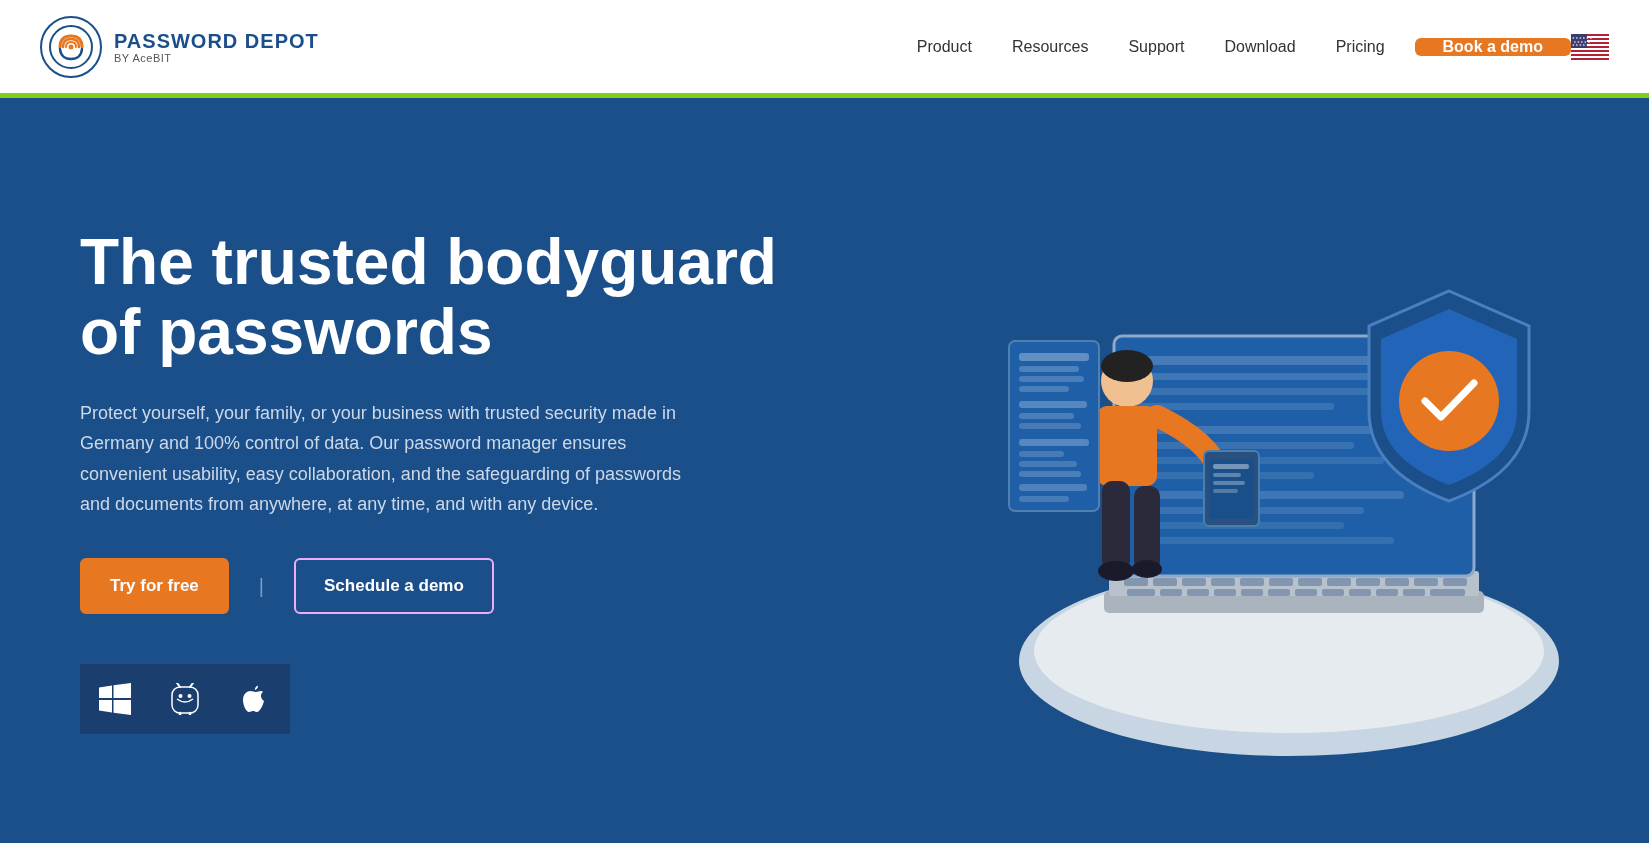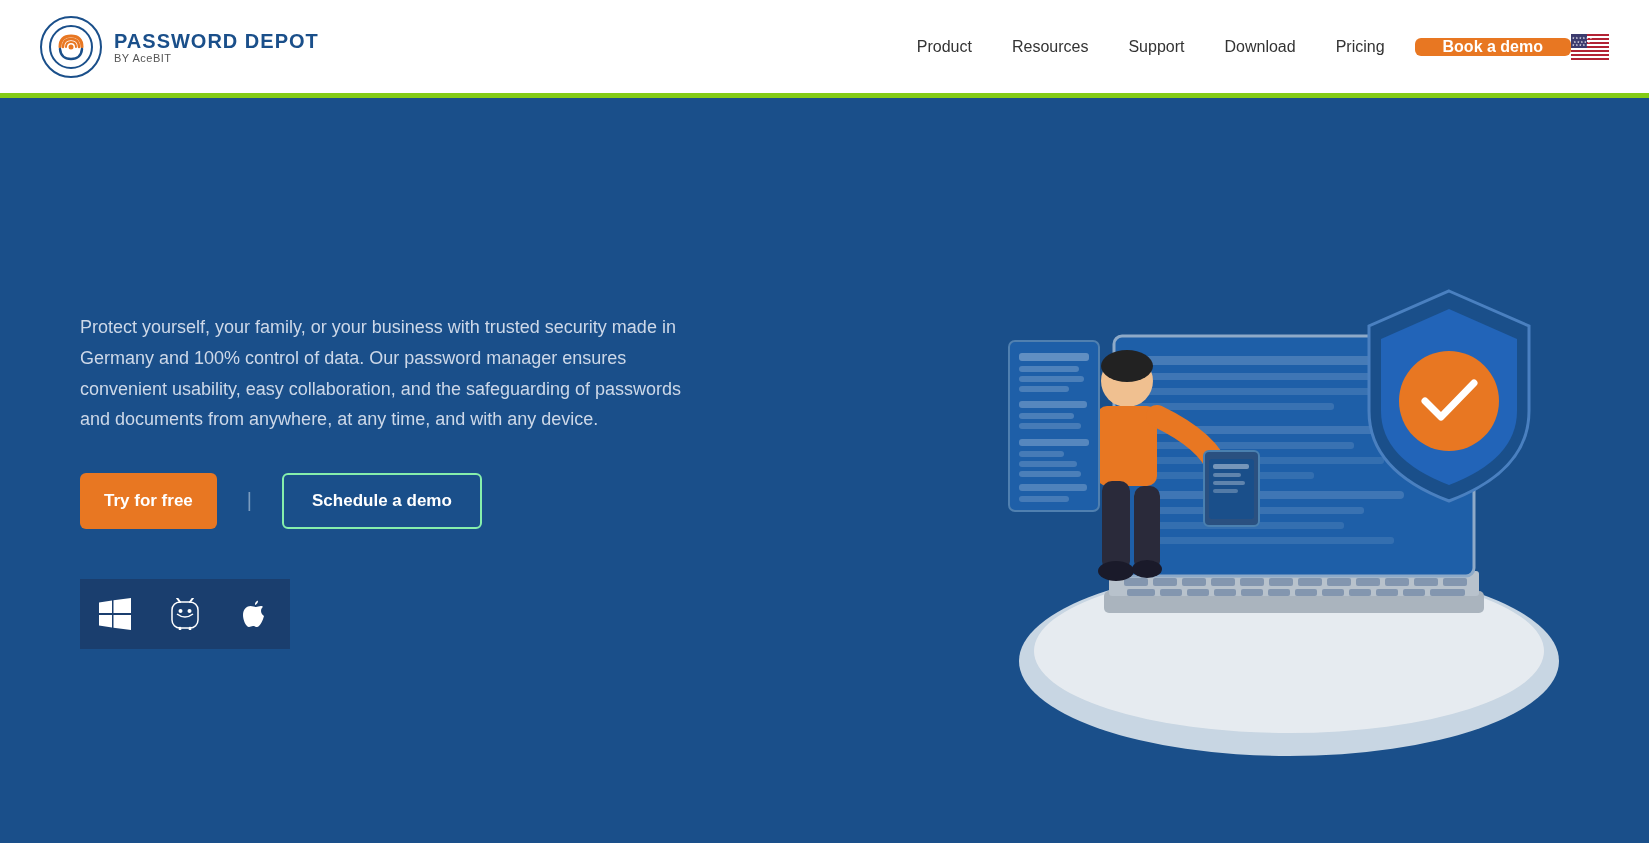--- a/index.html
+++ b/index.html
@@ -106,34 +106,34 @@
     .hero-buttons {
       display: flex;
       align-items: center;
       gap: 30px;
       margin-bottom: 50px;
     }
     .btn-try-free {
       background: #e87722;
       color: white;
       border: none;
-      padding: 18px 24px;
+      padding: 18px 30px;
       border-radius: 6px;
       font-size: 17px;
       font-weight: 600;
       cursor: pointer;
     }
     .btn-divider {
       color: #7a9cbf;
       font-size: 20px;
     }
     .btn-schedule-demo {
       background: transparent;
       color: #ffffff;
-      border: 2px solid #86efac;
+      border: 2px solid #f0abfc;
       padding: 16px 28px;
       border-radius: 6px;
       font-size: 17px;
       font-weight: 600;
       cursor: pointer;
       text-align: center;
     }
     .platform-icons {
       display: flex;
       gap: 0;
@@ -215,20 +215,21 @@
     <rect width="16" height="14" fill="#3C3B6E"></rect>
 
     <text x="1" y="5" font-size="3" fill="white">★ ★ ★ ★ ★ ★</text>
     <text x="2.5" y="8.5" font-size="3" fill="white">★ ★ ★ ★ ★</text>
     <text x="1" y="12" font-size="3" fill="white">★ ★ ★ ★ ★ ★</text>
   </svg>
 </nav>
 
 <section class="hero">
   <div class="hero-content">
+    <h1 class="hero-title">The trusted bodyguard of passwords</h1>
     <p class="hero-description">Protect yourself, your family, or your business with trusted security made in Germany and 100% control of data. Our password manager ensures convenient usability, easy collaboration, and the safeguarding of passwords and documents from anywhere, at any time, and with any device.</p>
 
     <div class="hero-buttons">
       <button class="btn-try-free">Try for free</button>
       <span class="btn-divider">|</span>
       <button class="btn-schedule-demo">Schedule a demo</button>
     </div>
 
     <div class="platform-icons">
 

